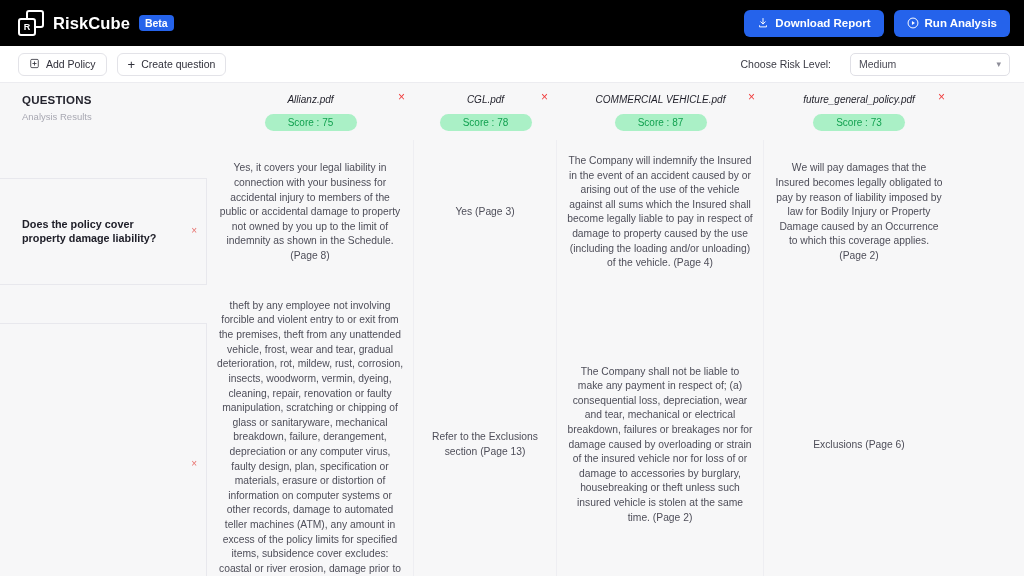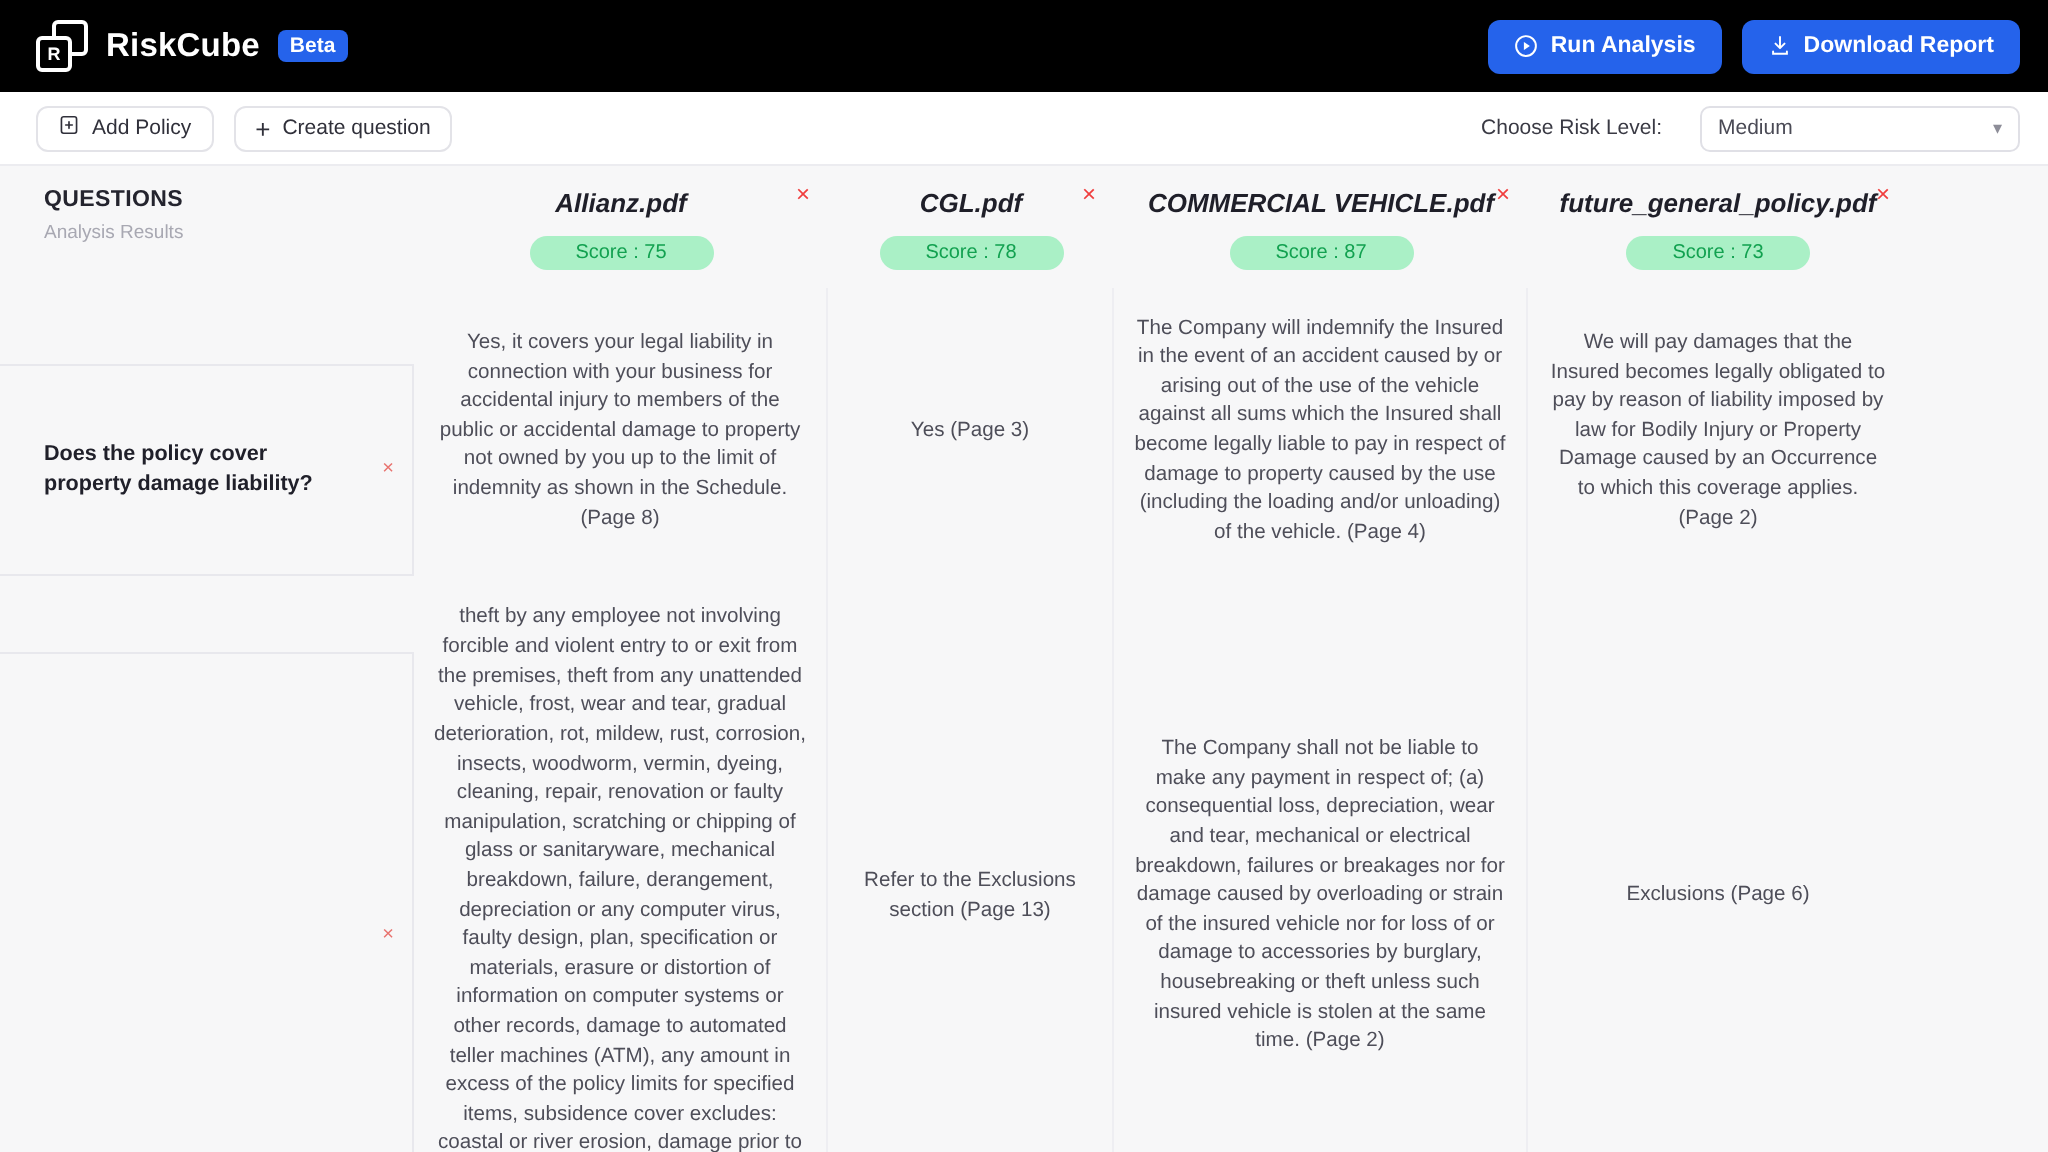--- a/index.html
+++ b/index.html
@@ -145,22 +145,22 @@
     color: #24242e;
     letter-spacing: .2px;
   }
   .q-sub {
     font-size: 9.5px;
     color: #a8a8b2;
     margin-top: 5px;
   }
   .doc-head { text-align: center; }
   .doc-name {
-    font-size: 13px;
-    font-weight: bold;
+    font-size: 10px;
+    font-weight: normal;
     font-style: italic;
     color: #1f1f29;
     line-height: 1.2;
   }
   .score-pill {
     display: inline-block;
     margin-top: 8px;
     background: #aaf0c6;
     color: #12a150;
     font-size: 10px;
@@ -230,34 +230,34 @@
       <div class="sq-front">R</div>
     </div>
     <span class="brand-name">RiskCube</span>
     <span class="beta-badge">Beta</span>
   </div>
 
   <div class="topbar-actions">
     <button class="btn-primary">
       <span>
         <svg width="12" height="12" viewBox="0 0 16 16" aria-hidden="true">
+          <path d="M8 2 L8 9 M5 6.4 L8 9.4 L11 6.4" fill="none" stroke="#ffffff" stroke-width="1.3" stroke-linecap="round" stroke-linejoin="round"></path>
+          <path d="M3.4 11.6 L3.4 13.2 L12.6 13.2 L12.6 11.6" fill="none" stroke="#ffffff" stroke-width="1.3" stroke-linecap="round"></path>
+        </svg>
+      </span>
+      <span>Download Report</span>
+    </button>
+    <button class="btn-primary">
+      <span>
+        <svg width="12" height="12" viewBox="0 0 16 16" aria-hidden="true">
           <circle cx="8" cy="8" r="6.6" fill="none" stroke="#ffffff" stroke-width="1.3"></circle>
           <path d="M6.6 5.3 L10.6 8 L6.6 10.7 Z" fill="#ffffff"></path>
         </svg>
       </span>
       <span>Run Analysis</span>
-    </button>
-    <button class="btn-primary">
-      <span>
-        <svg width="12" height="12" viewBox="0 0 16 16" aria-hidden="true">
-          <path d="M8 2 L8 9 M5 6.4 L8 9.4 L11 6.4" fill="none" stroke="#ffffff" stroke-width="1.3" stroke-linecap="round" stroke-linejoin="round"></path>
-          <path d="M3.4 11.6 L3.4 13.2 L12.6 13.2 L12.6 11.6" fill="none" stroke="#ffffff" stroke-width="1.3" stroke-linecap="round"></path>
-        </svg>
-      </span>
-      <span>Download Report</span>
     </button>
   </div>
 </div>
 
 <div class="toolbar">
   <button class="tool-btn">
     <span>
       <svg width="11" height="11" viewBox="0 0 16 16" aria-hidden="true">
         <rect x="2.5" y="2" width="11" height="12" rx="1.6" fill="none" stroke="#30303a" stroke-width="1.2"></rect>
         <path d="M8 5.6 L8 10.4 M5.6 8 L10.4 8" stroke="#30303a" stroke-width="1.2" stroke-linecap="round"></path>

